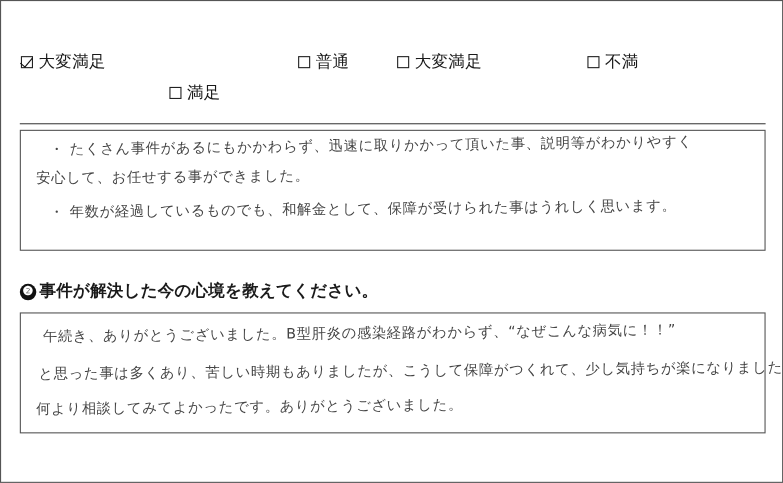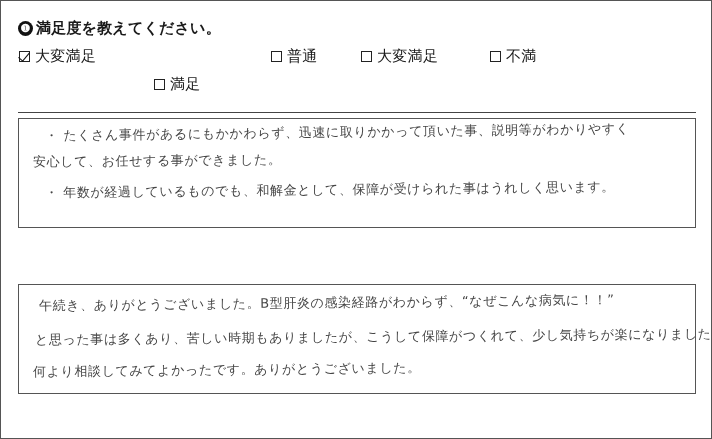--- a/index.html
+++ b/index.html
@@ -133,48 +133,48 @@
   
   .b2l1 { left: 38px; top: 296px; transform: rotate(-0.6deg); }
   .b2l2 { left: 34px; top: 330px; transform: rotate(-0.5deg); }
   .b2l3 { left: 32px; top: 362px; transform: rotate(-0.6deg); }
 </style>
 </head>
 <body>
 
 <div class="sheet">
 
-  <div class="q-title q1-title">
-    <span class="q-num">❶</span><span>満足度を教えてください。</span>
-  </div>
 
   <div class="options">
     <div class="opt checked" style="left:0px;">
       <span class="box"></span><span class="opt-label">大変満足</span>
     </div>
     <div class="opt" style="left:135px;margin-top:28px;">
       <span class="box"></span><span class="opt-label">満足</span>
     </div>
     <div class="opt" style="left:252px;">
       <span class="box"></span><span class="opt-label">普通</span>
     </div>
     <div class="opt" style="left:342px;">
       <span class="box"></span><span class="opt-label">大変満足</span>
     </div>
-    <div class="opt" style="left:452px;padding-left:19px;">
+    <div class="opt" style="left:496px;padding-left:19px;">
       <span class="box"></span><span class="opt-label">不満</span>
     </div>
   </div>
 
   <div class="sub-head-rule"></div>
 
   <div class="answer-box box1"></div>
   <span class="hw hw-line b1l1">・ たくさん事件があるにもかかわらず、迅速に取りかかって頂いた事、説明等がわかりやすく</span>
   <span class="hw hw-line b1l2">安心して、お任せする事ができました。</span>
   <span class="hw hw-line b1l3">・ 年数が経過しているものでも、和解金として、保障が受けられた事はうれしく思います。</span>
 
+  <div class="q-title q2-title">
+    <span class="q-num">❷</span><span>事件が解決した今の心境を教えてください。</span>
+  </div>
 
   <div class="answer-box box2"></div>
   <span class="hw hw-line b2l1">午続き、ありがとうございました。B型肝炎の感染経路がわからず、“なぜこんな病気に！！”</span>
   <span class="hw hw-line b2l2">と思った事は多くあり、苦しい時期もありましたが、こうして保障がつくれて、少し気持ちが楽になりました。</span>
   <span class="hw hw-line b2l3">何より相談してみてよかったです。ありがとうございました。</span>
 
 </div>
 
 </body></html>

